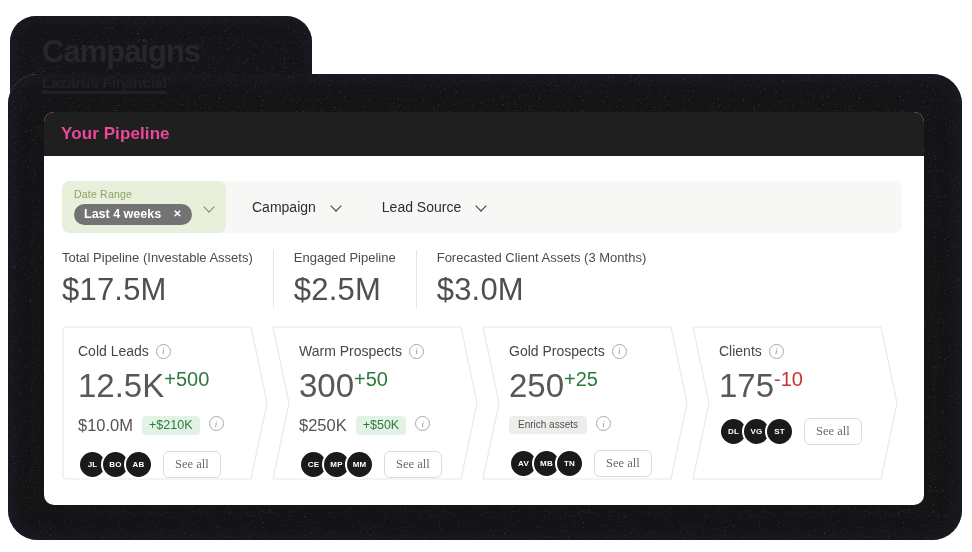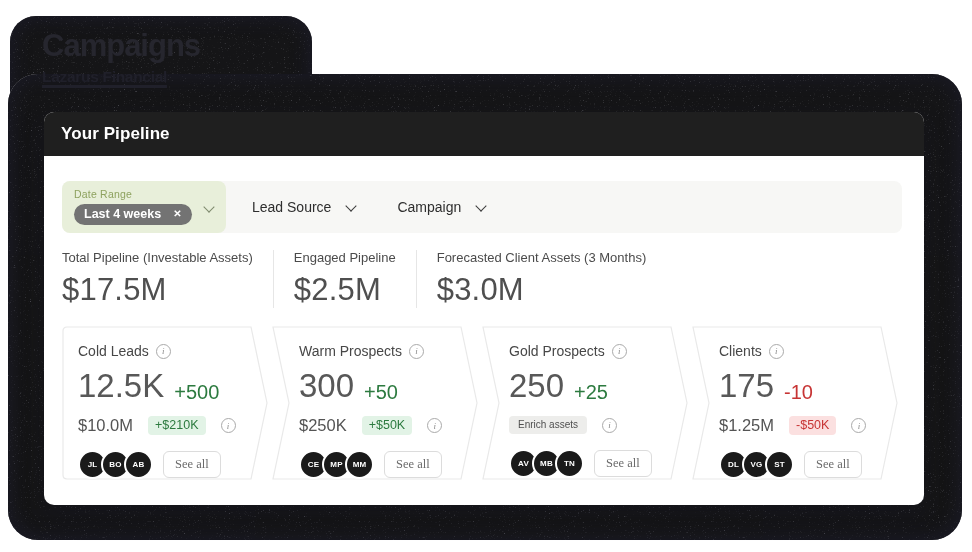--- a/index.html
+++ b/index.html
@@ -10,30 +10,30 @@
     -webkit-font-smoothing:antialiased;
   }
   
   .noise-shape{position:absolute;overflow:hidden;background:#90909a;}
   .noise-shape svg{position:absolute;inset:0;width:100%;height:100%;display:block;}
   .noise-rim{position:absolute;inset:0;border-radius:inherit;
     box-shadow:inset 0 0 16px 5px rgba(30,30,50,.45);pointer-events:none;}
   .noise-tab{left:10px;top:16px;width:302px;height:120px;border-radius:26px 26px 0 0;}
   .noise-band{left:8px;top:74px;width:954px;height:466px;border-radius:30px;}
   
-  .brand{position:absolute;left:42px;top:30px;z-index:3;}
+  .brand{position:absolute;left:42px;top:36px;z-index:3;}
   .brand-title{font-size:31px;font-weight:800;letter-spacing:-1px;color:#26262e;line-height:1.05;}
   .brand-sub{margin-top:5px;font-size:15.5px;font-weight:700;color:#20202a;letter-spacing:-.3px;
     text-decoration:underline;text-decoration-thickness:2.5px;text-underline-offset:3px;width:fit-content;}
   
   .panel{position:absolute;left:44px;top:112px;width:880px;height:393px;z-index:4;
     background:#fff;border-radius:10px;box-shadow:0 10px 24px rgba(20,20,35,.30);}
   .panel-header{height:44px;background:#1f1f1f;border-radius:10px 10px 0 0;
     display:flex;align-items:center;padding-left:17px;}
-  .panel-header-title{color:#ffffff;font-size:17px;font-weight:700;letter-spacing:.1px;text-align:center;}
+  .panel-header-title{color:#ec4899;font-size:17px;font-weight:700;letter-spacing:.1px;text-align:center;}
   .panel-body{padding:25px 22px 0 18px;position:relative;}
   
   .filter-bar{height:52px;background:#f7f7f5;border-radius:8px;display:flex;align-items:stretch;}
   .daterange{width:142px;background:#e8efda;border-radius:8px;padding:7px 10px 6px 12px;
     position:relative;display:flex;flex-direction:column;cursor:pointer;}
   .daterange-label{font-size:10.5px;color:#8ea25f;letter-spacing:.2px;}
   .daterange-pill{margin-top:4px;background:#737373;color:#fff;border-radius:999px;
     padding:3px 10px 4px 10px;font-size:12.5px;font-weight:700;display:inline-flex;
     align-items:center;gap:12px;width:fit-content;}
   .pill-clear{font-size:10px;font-weight:700;line-height:1;}
@@ -52,25 +52,25 @@
   
   .stages{display:flex;gap:4px;margin-top:18px;}
   .stage-card{position:relative;width:206px;height:154px;flex:none;}
   .stage-card > svg{position:absolute;inset:0;width:100%;height:100%;display:block;}
   .stage-content{position:relative;padding:17px 10px 0 16px;}
   .stage-card.notched .stage-content{padding-left:27px;}
   .stage-head{display:flex;align-items:center;gap:7px;font-size:14px;color:#474747;}
   .info{width:13px;height:13px;border:1px solid #aaa;border-radius:50%;color:#8d8d8d;
     font-size:9px;display:inline-flex;align-items:center;justify-content:center;flex:none;cursor:pointer;}
   .info::after{content:"i";font-family:"Liberation Serif",serif;font-style:italic;}
-  .stage-count{display:flex;align-items:flex-end;gap:10px;margin-top:10px;}
+  .stage-count{display:flex;align-items:flex-start;margin-top:10px;}
   .count-num{font-size:33px;color:#585858;line-height:1;}
   .count-delta{font-size:20px;line-height:1;}
   .up{color:#2c7a3f;} .down{color:#c73434;}
-  .stage-value{display:flex;align-items:center;gap:15px;margin-top:14px;font-size:16.5px;color:#545454;}
+  .stage-value{display:flex;gap:9px;margin-top:14px;font-size:16.5px;color:#545454;}
   .pill{font-size:12.5px;border-radius:4px;padding:2px 7px 3px 7px;}
   .pill-up{background:#e2f3e6;color:#2c7a3f;}
   .pill-down{background:#fbe0e0;color:#c73434;}
   .chip{background:#ededeb;color:#4f4f4f;font-size:10px;border-radius:4px;padding:3px 9px 4px 9px;cursor:pointer;}
   .stage-footer{display:flex;align-items:center;margin-top:15px;}
   .avatars{display:flex;}
   .avatar{width:25px;height:25px;border-radius:50%;background:#1a1a1a;color:#fff;
     font-size:8px;font-weight:700;display:flex;align-items:center;justify-content:center;
     border:2px solid #fff;flex:none;cursor:pointer;letter-spacing:.2px;}
   .avatar + .avatar{margin-left:-6px;}
@@ -116,25 +116,25 @@
     <div class="filter-bar">
       <div class="daterange">
         <span class="daterange-label">Date Range</span>
         <span class="daterange-pill">
           <span>Last 4 weeks</span>
           <span class="pill-clear">✕</span>
         </span>
         <span class="chev"></span>
       </div>
       <div class="dropdown">
+        <span>Campaign</span>
+        <span class="chev"></span>
+      </div>
+      <div class="dropdown">
         <span>Lead Source</span>
-        <span class="chev"></span>
-      </div>
-      <div class="dropdown">
-        <span>Campaign</span>
         <span class="chev"></span>
       </div>
     </div>
 
     <div class="metrics">
       <div class="metric">
         <div class="metric-label">Total Pipeline (Investable Assets)</div>
         <div class="metric-value">$17.5M</div>
       </div>
       <div class="metric">
@@ -241,25 +241,20 @@
         </svg>
         <div class="stage-content">
           <div class="stage-head">
             <span>Clients</span>
             <span class="info"></span>
           </div>
           <div class="stage-count">
             <span class="count-num">175</span>
             <span class="count-delta down">-10</span>
           </div>
-          <div class="stage-value">
-            <span>$1.25M</span>
-            <span class="pill pill-down">-$50K</span>
-            <span class="info"></span>
-          </div>
           <div class="stage-footer">
             <div class="avatars">
               <span class="avatar">DL</span>
               <span class="avatar">VG</span>
               <span class="avatar">ST</span>
             </div>
             <button class="see-all">See all</button>
           </div>
         </div>
       </div>

